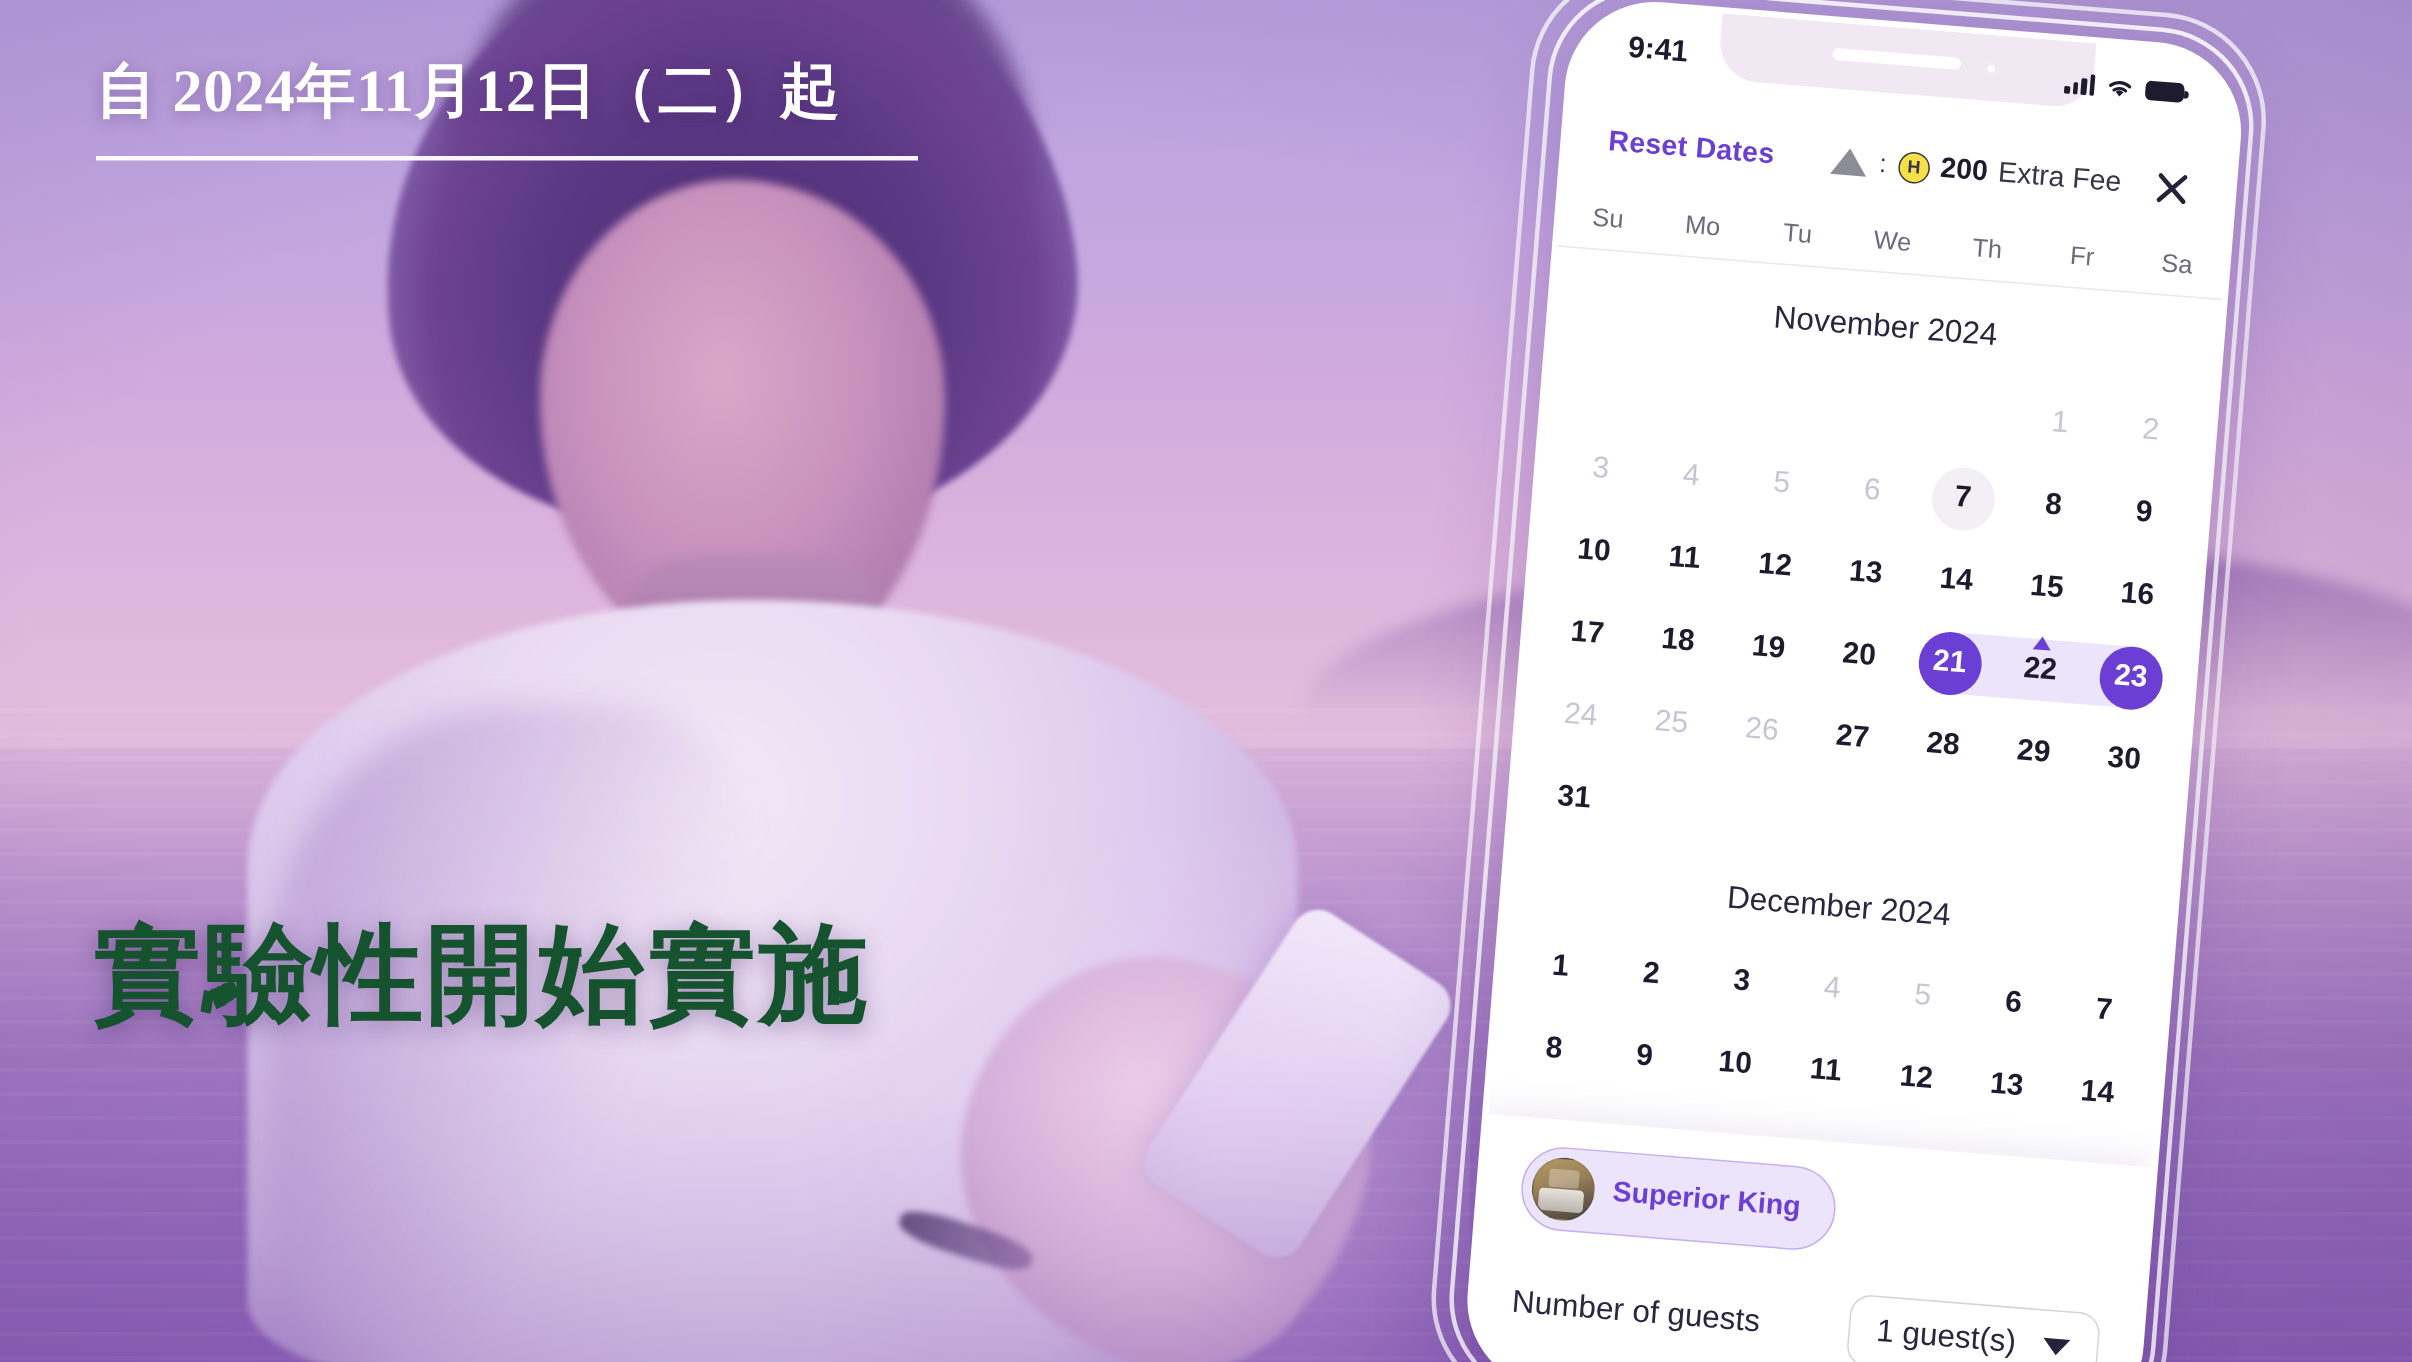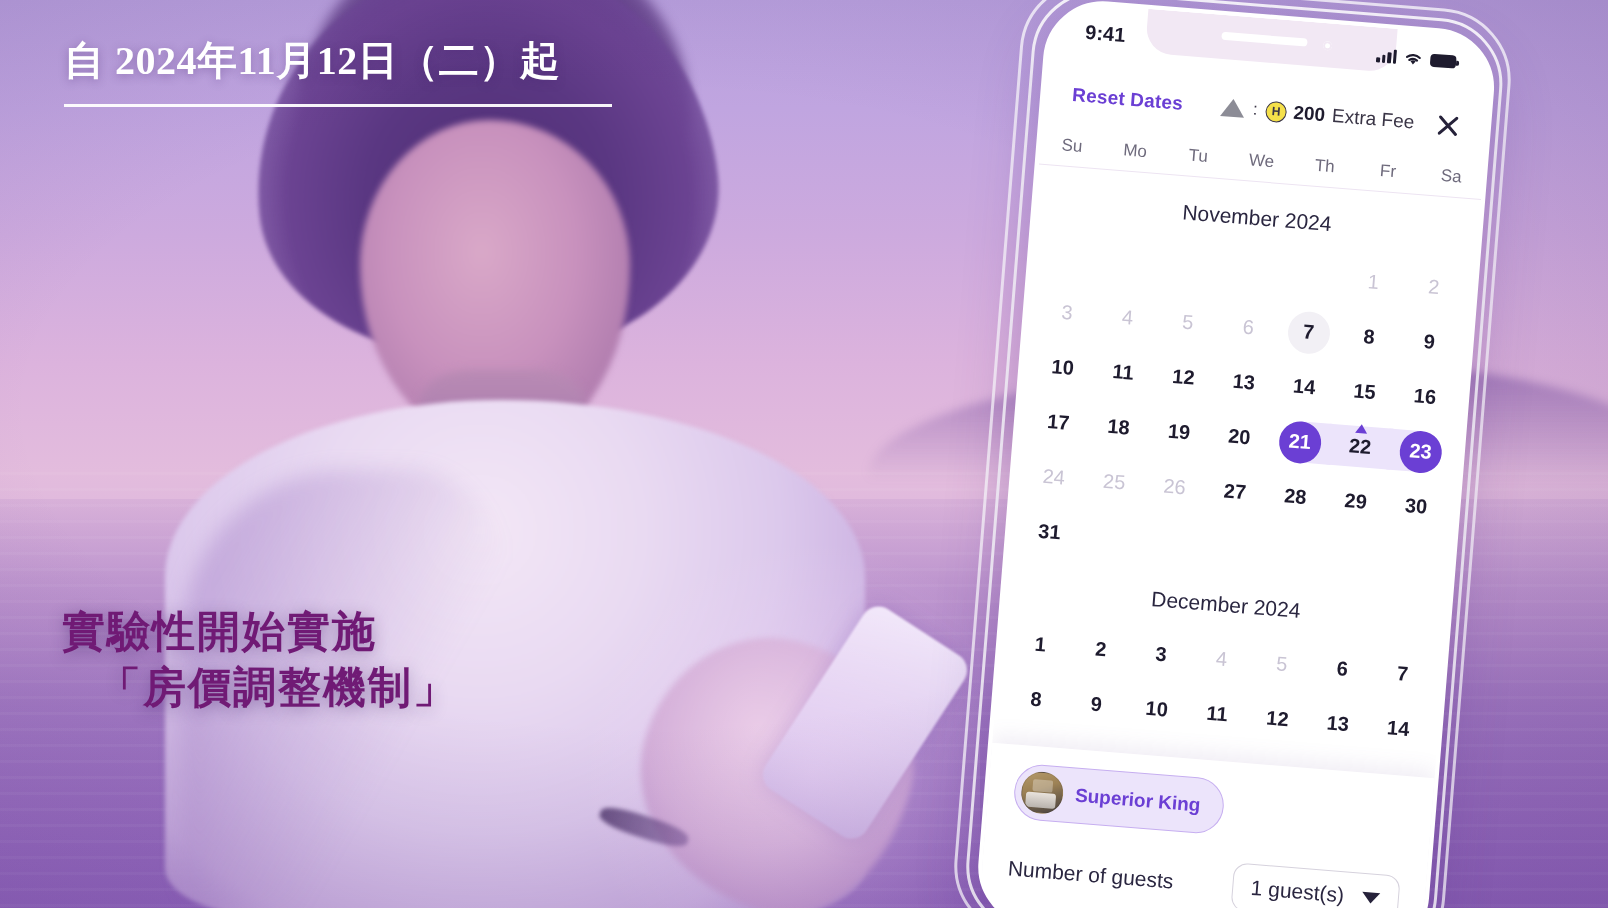--- a/index.html
+++ b/index.html
@@ -182,22 +182,22 @@
     height: 3px;
     width: 548px;
     background: #ffffff;
     opacity: .95;
   }
 
   .headline {
     position: absolute;
     left: 62px; top: 604px;
     width: 640px;
-    color: #701a75;
-    font-size: 43px;
+    color: #14532d;
+    font-size: 72px;
     font-weight: 800;
     line-height: 1.30;
     letter-spacing: 2px;
     text-shadow: 0 3px 16px rgba(60,30,100,.40);
   }
   .headline .l2 { display: block; margin-left: 36px; }
 
   
   
   #phone-wrap {
@@ -460,21 +460,20 @@
   </div>
   <div class="vignette"></div>
 
   <div class="eyebrow-wrap">
     <div class="eyebrow">自 2024年11月12日（二）起</div>
     <div class="eyebrow-rule"></div>
   </div>
 
   <div class="headline">
     <span>實驗性開始實施</span>
-    <span class="l2">「房價調整機制」</span>
   </div>
 
   <div id="phone-wrap">
     <div class="phone-outline-3"></div>
     <div class="phone-outline-2"></div>
 
     <div class="phone-body">
       <div class="btn-side btn-mute"></div>
       <div class="btn-side btn-vol-u"></div>
       <div class="btn-side btn-vol-d"></div>

